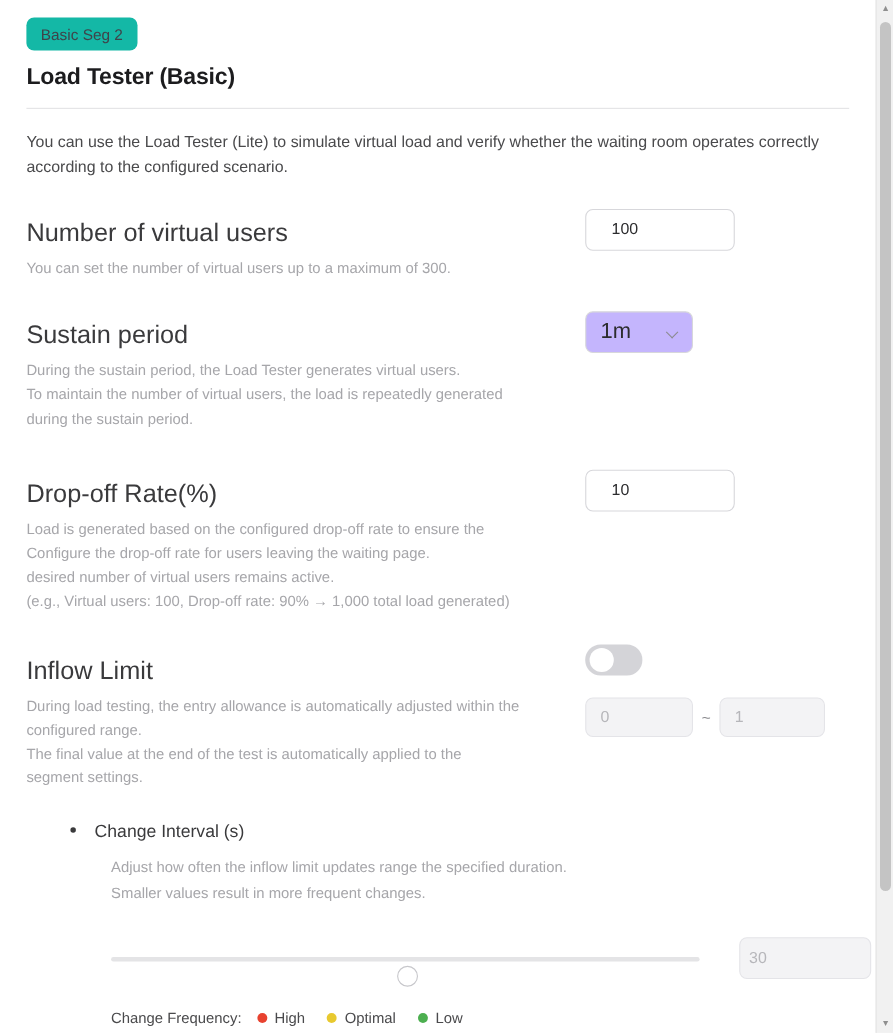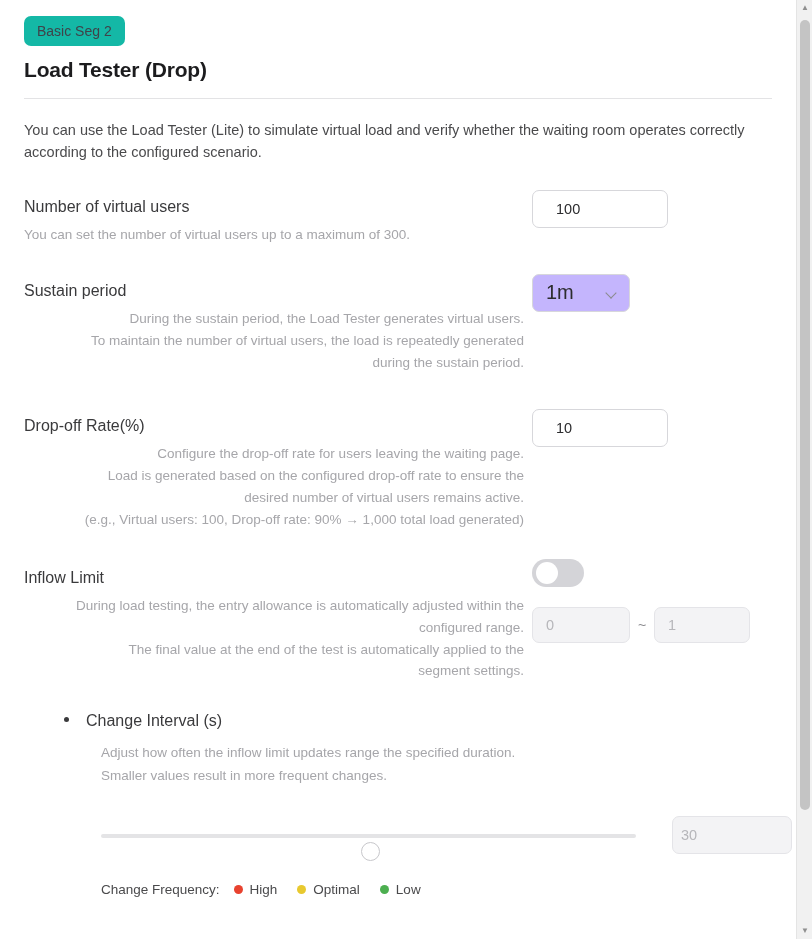--- a/index.html
+++ b/index.html
@@ -96,32 +96,32 @@
     width: 728px;
     margin-bottom: 34px;
   }
 
   
   .section {
     position: relative;
     margin-bottom: 26px;
   }
   .section-head {
-    font-size: 16px;
+    font-size: 23px;
     color: #3a3a3c;
     margin: 0 0 8px 0;
     font-weight: normal;
   }
   .section-desc {
     font-size: 13.5px;
     color: #a6a6aa;
     line-height: 1.62;
     max-width: 500px;
   }
-  .section-desc div { white-space: nowrap; text-align: right; }
+  .section-desc div { white-space: nowrap; }
 
   
   .ctrl-number {
     position: absolute;
     top: -8px;
     left: 508px;
     width: 136px;
     height: 38px;
     border: 1px solid #d7d7db;
     border-radius: 7px;
@@ -309,21 +309,21 @@
 </style>
 </head>
 <body>
 
 <div id="root">
 
   <div class="page">
 
     <div class="badge">Basic Seg 2</div>
 
-    <h1 class="title">Load Tester (Drop)</h1>
+    <h1 class="title">Load Tester (Basic)</h1>
 
     <div class="divider"></div>
 
     <div class="intro">You can use the Load Tester (Lite) to simulate virtual load and verify whether the waiting room operates correctly according to the configured scenario.</div>
 
     
     <div class="section">
       <h2 class="section-head">Number of virtual users</h2>
       <div class="section-desc">You can set the number of virtual users up to a maximum of 300.</div>
       <div class="ctrl-number">
@@ -342,22 +342,22 @@
       <div class="ctrl-select">
         <span>1m</span>
         <span class="chev"></span>
       </div>
     </div>
 
     
     <div class="section" style="margin-top:44px;">
       <h2 class="section-head">Drop-off Rate(%)</h2>
       <div class="section-desc">
+        <div>Load is generated based on the configured drop-off rate to ensure the</div>
         <div>Configure the drop-off rate for users leaving the waiting page.</div>
-        <div>Load is generated based on the configured drop-off rate to ensure the</div>
         <div>desired number of virtual users remains active.</div>
         <div>(e.g., Virtual users: 100, Drop-off rate: 90% → 1,000 total load generated)</div>
       </div>
       <div class="ctrl-number">
         <span>10</span>
       </div>
     </div>
 
     
     <div class="section" style="margin-top:38px;">

